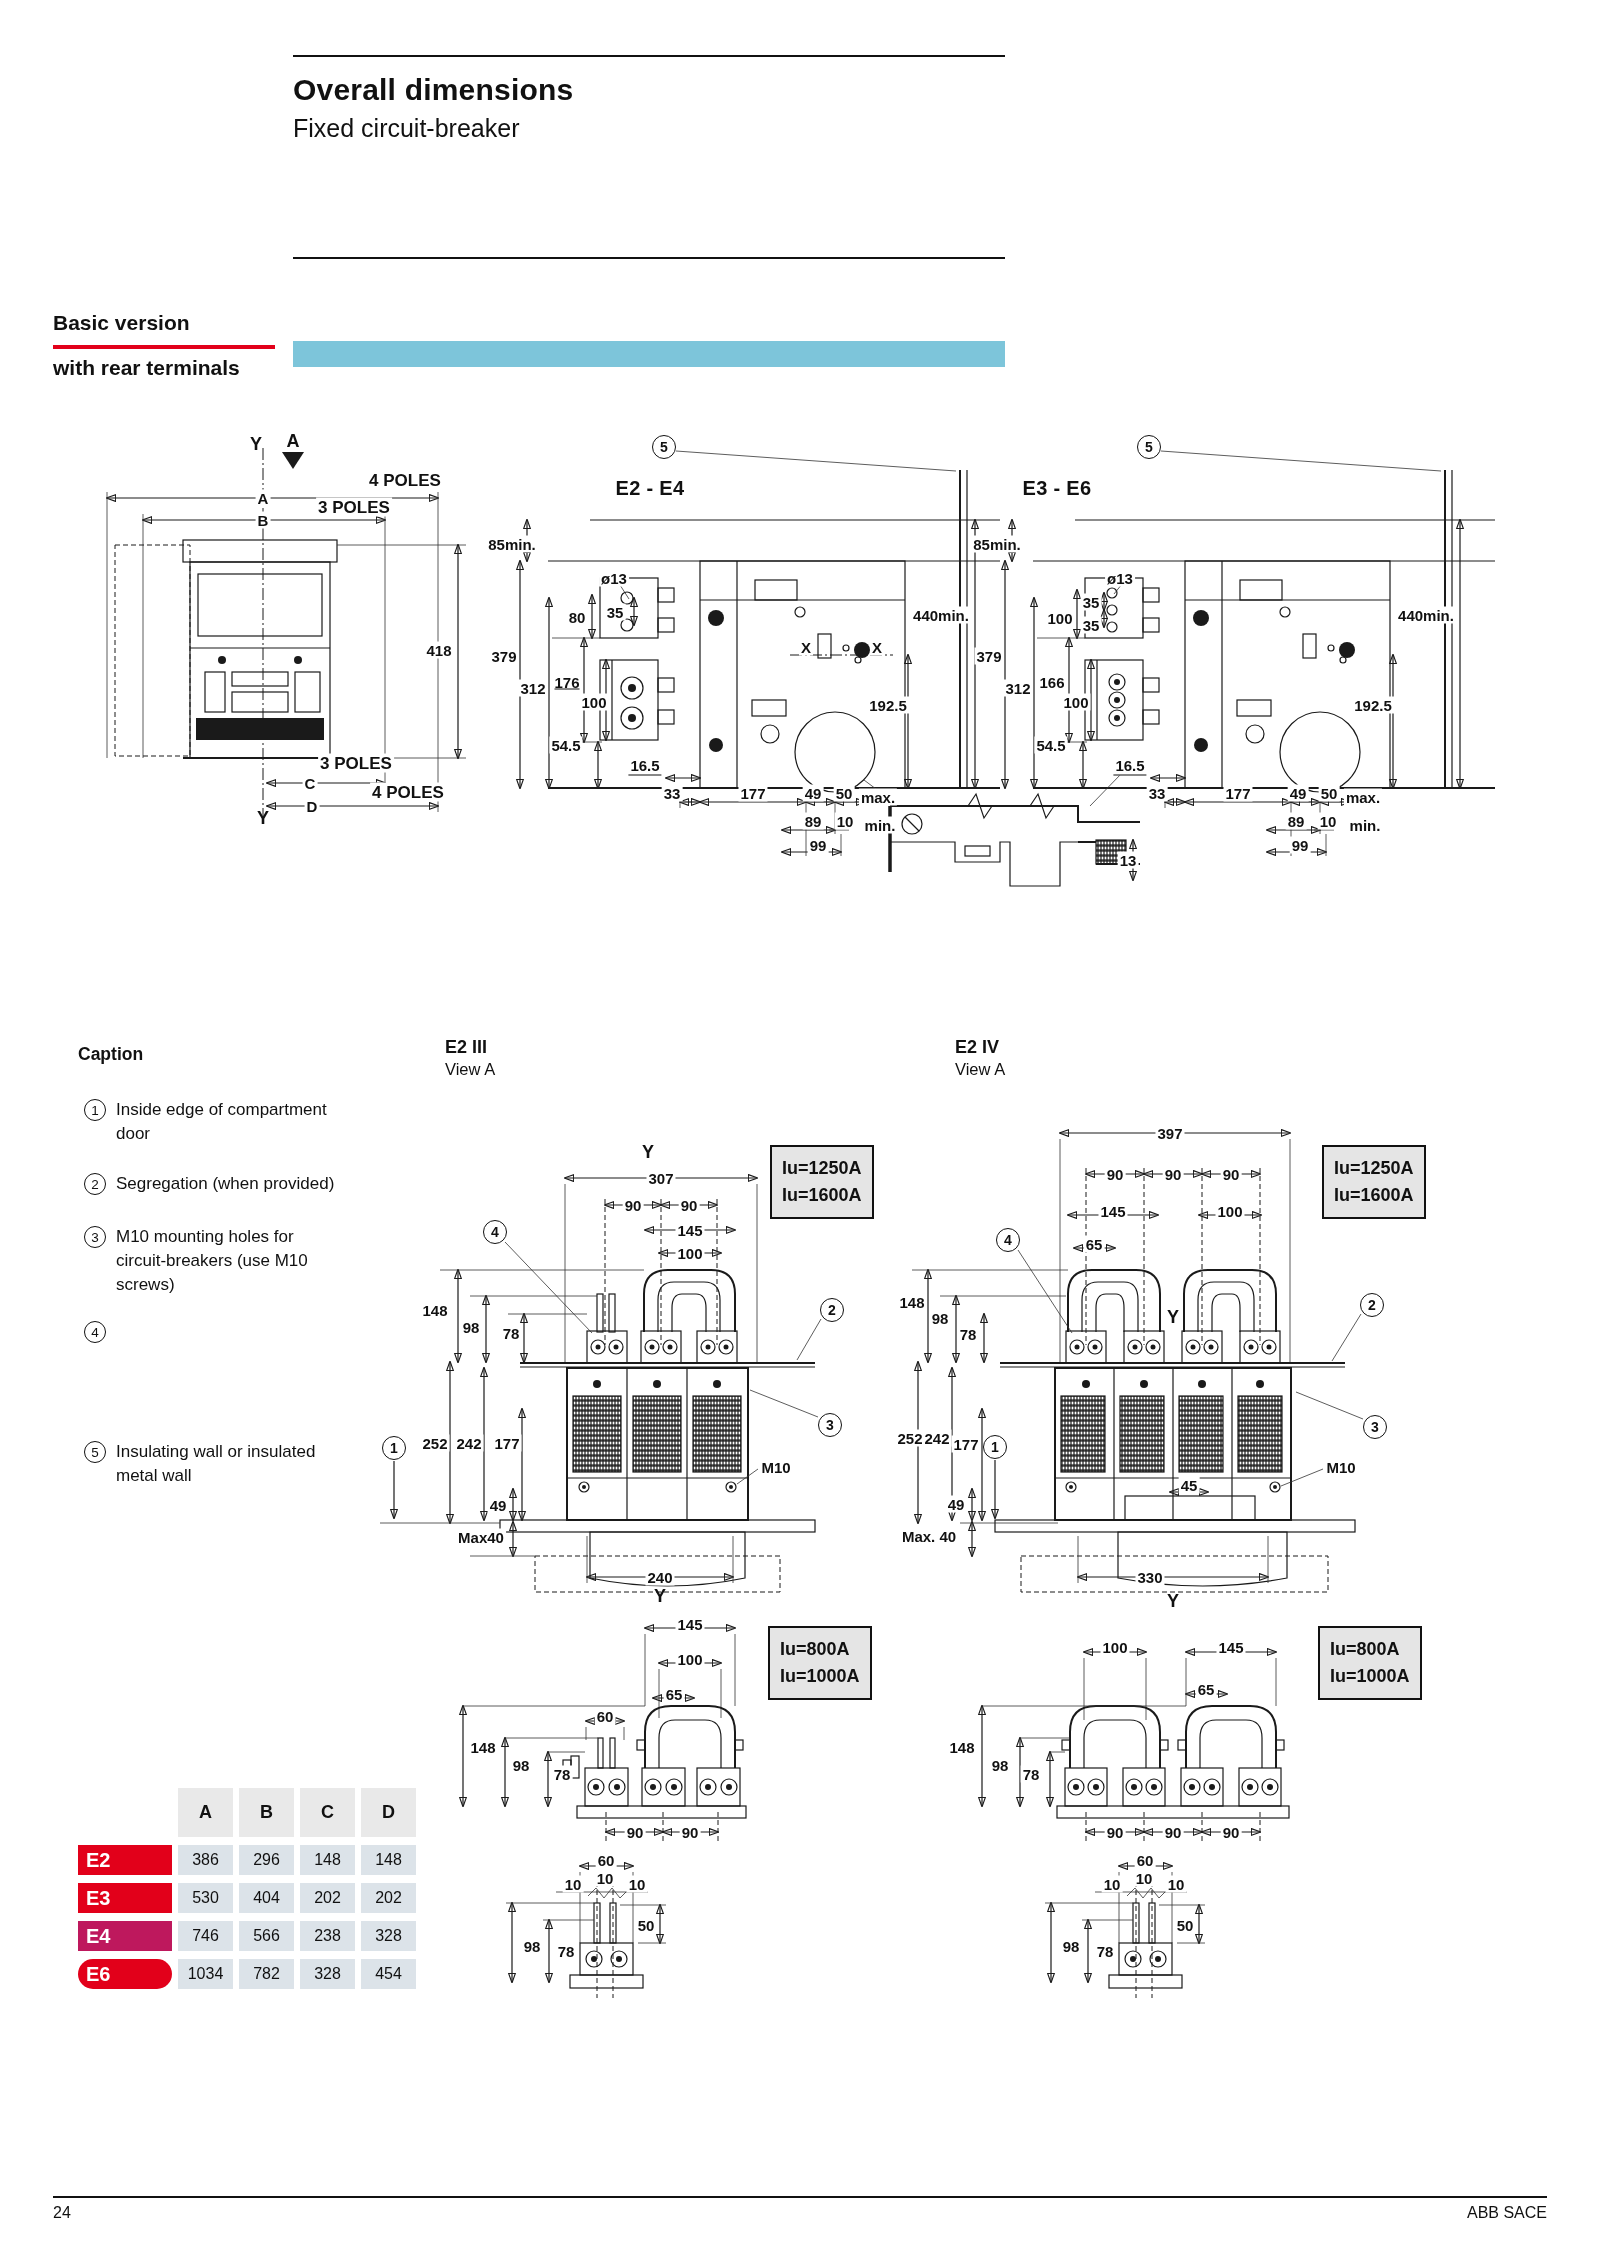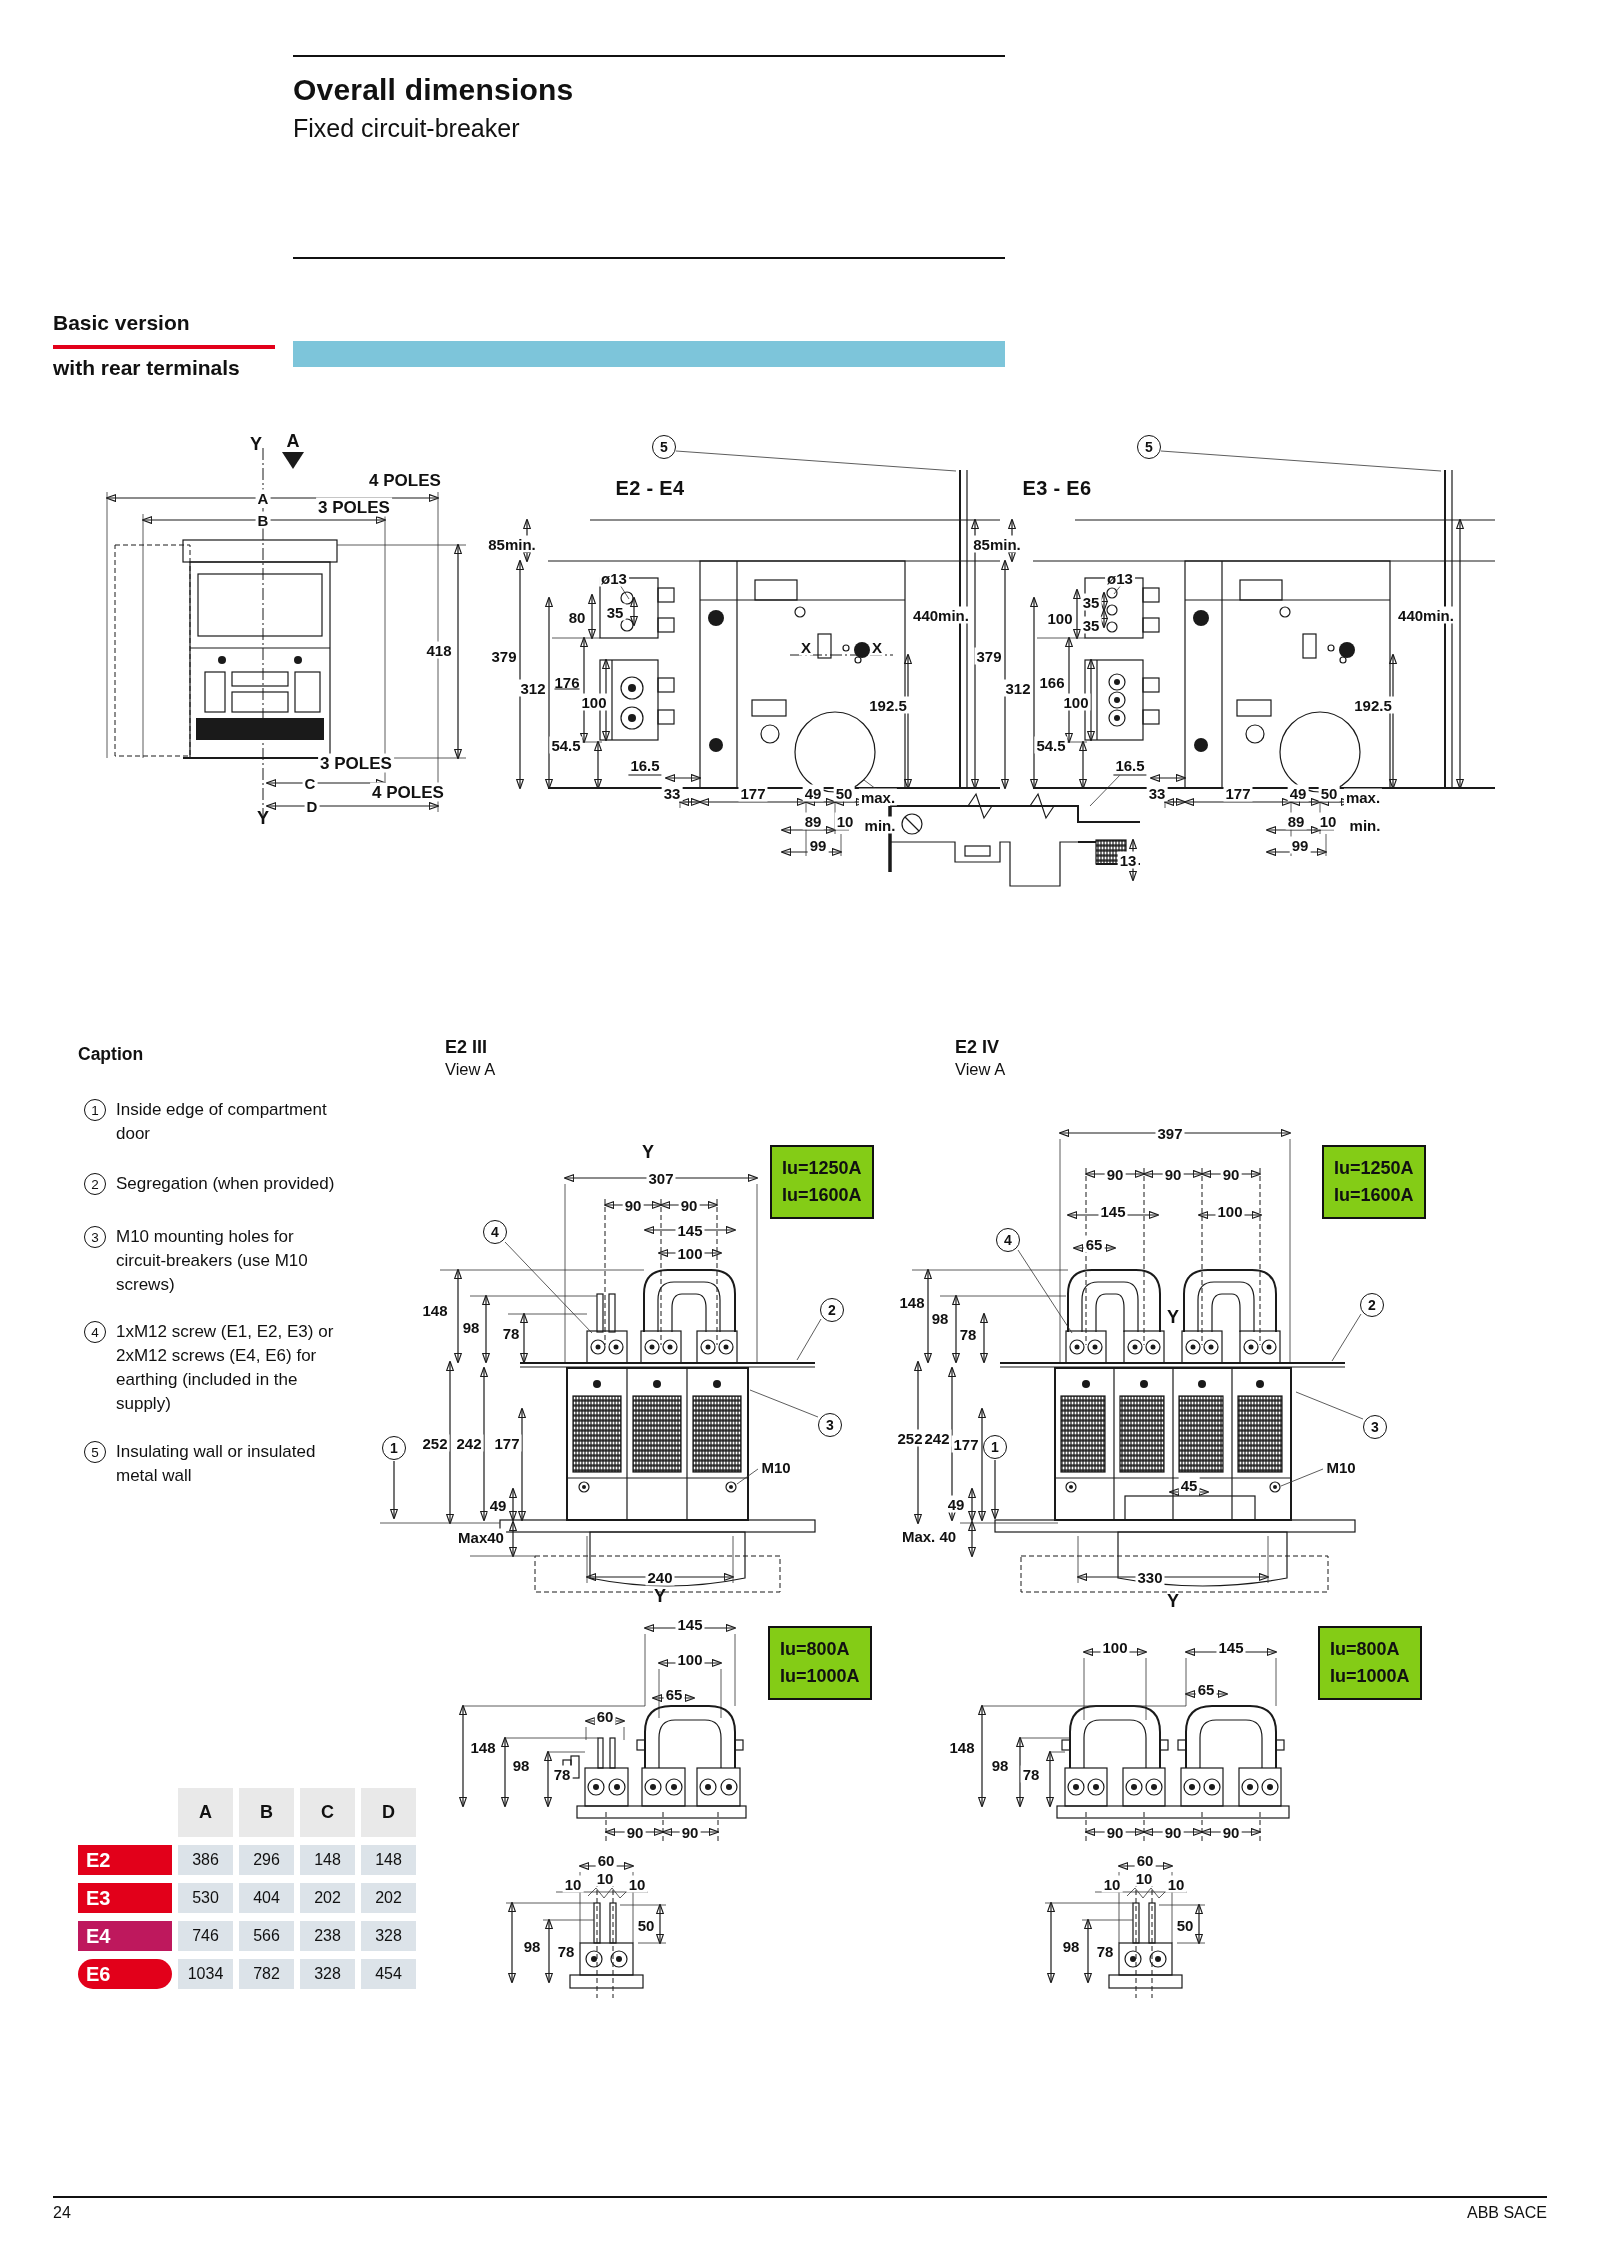--- a/index.html
+++ b/index.html
@@ -26,21 +26,21 @@
   .dim{position:absolute;transform:translate(-50%,-50%);font-weight:bold;font-size:15px;
        line-height:1;background:#fff;padding:1px 2px;white-space:nowrap;z-index:5;}
   .dim.sm{font-size:17px;}
   .dim.bb{font-size:18px;background:transparent;}
   .dim.ttl{font-size:20px;background:transparent;letter-spacing:.3px;}
   .dim.circ{width:22px;height:22px;border:1.8px solid #111;border-radius:50%;
             display:flex;align-items:center;justify-content:center;font-size:14px;padding:0;}
   .dim.und{border-bottom:1.6px solid #111;padding-bottom:2px;}
   .dhead{position:absolute;font-size:18px;font-weight:bold;line-height:1;z-index:5;}
   .dhead .sub{display:block;font-weight:normal;font-size:16.5px;margin-top:5px;}
-  .iu{position:absolute;border:2.5px solid #111;background:#84cc16;padding:8px 10px;
+  .iu{position:absolute;border:2.5px solid #111;background:#e5e5e5;padding:8px 10px;
       font-size:18px;font-weight:bold;line-height:1.5;z-index:6;white-space:nowrap;}
   .caption-h{position:absolute;font-size:17.5px;font-weight:bold;}
   .cap-item{position:absolute;left:84px;width:262px;display:flex;gap:10px;}
   .cap-num{flex:0 0 auto;width:20px;height:20px;border:1.5px solid #111;border-radius:50%;
            display:flex;align-items:center;justify-content:center;font-size:13.5px;margin-top:1px;}
   .cap-text{font-size:17px;line-height:24px;width:220px;}
   .dtable{position:absolute;left:78px;top:1788px;display:grid;
           grid-template-columns:94px repeat(4,55px);grid-template-rows:49px repeat(4,30px);
           column-gap:6px;row-gap:8px;font-size:16px;}
   .dtable .corner{background:transparent;}
@@ -595,21 +595,20 @@
       <div class="cap-item" style="top: 1172px;">
         <span class="cap-num">2</span>
         <span class="cap-text">Segregation (when provided)</span>
       </div>
       <div class="cap-item" style="top: 1225px;">
         <span class="cap-num">3</span>
         <span class="cap-text">M10 mounting holes for circuit-breakers (use M10 screws)</span>
       </div>
       <div class="cap-item" style="top: 1320px;">
         <span class="cap-num">4</span>
-        <span class="cap-text">1xM12 screw (E1, E2, E3) or 2xM12 screws (E4, E6) for earthing (included in the supply)</span>
       </div>
       <div class="cap-item" style="top: 1440px;">
         <span class="cap-num">5</span>
         <span class="cap-text">Insulating wall or insulated metal wall</span>
       </div>
     </div>
 
   <div id="labels">
       <span class="dim bb" style="left: 256px; top: 444px;">Y</span>
       <span class="dim bb" style="left: 293px; top: 441px;">A</span>

